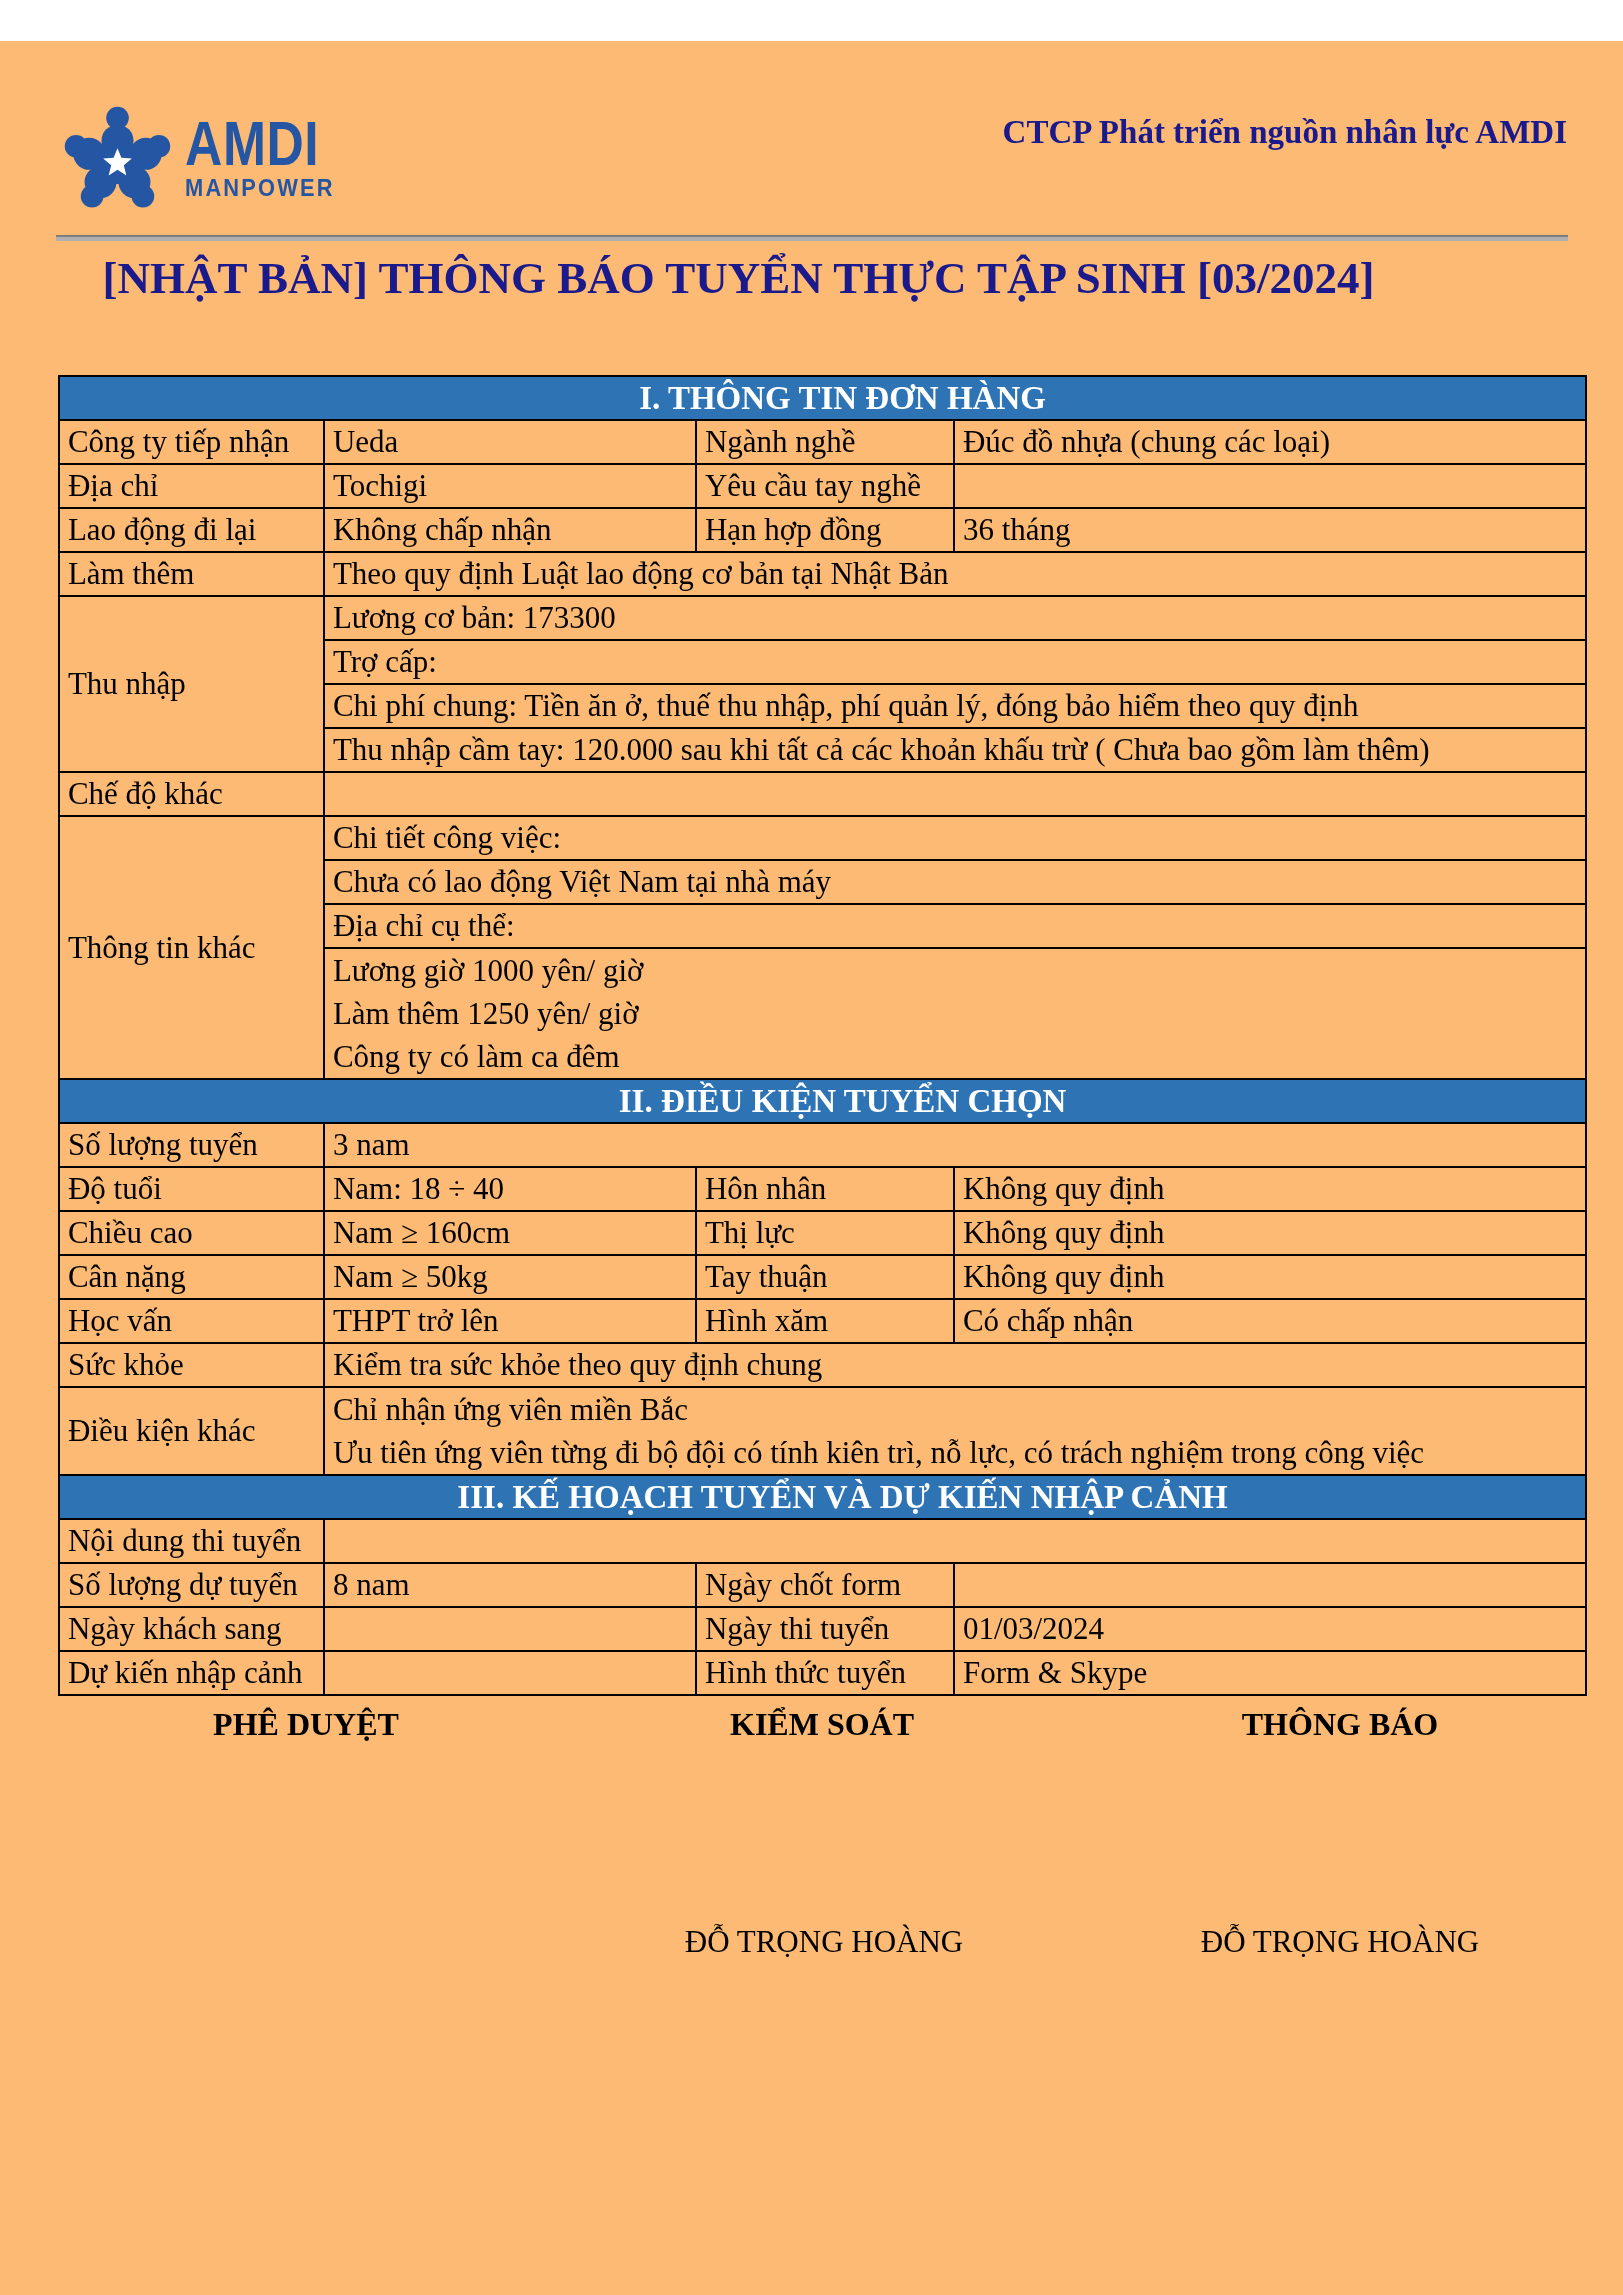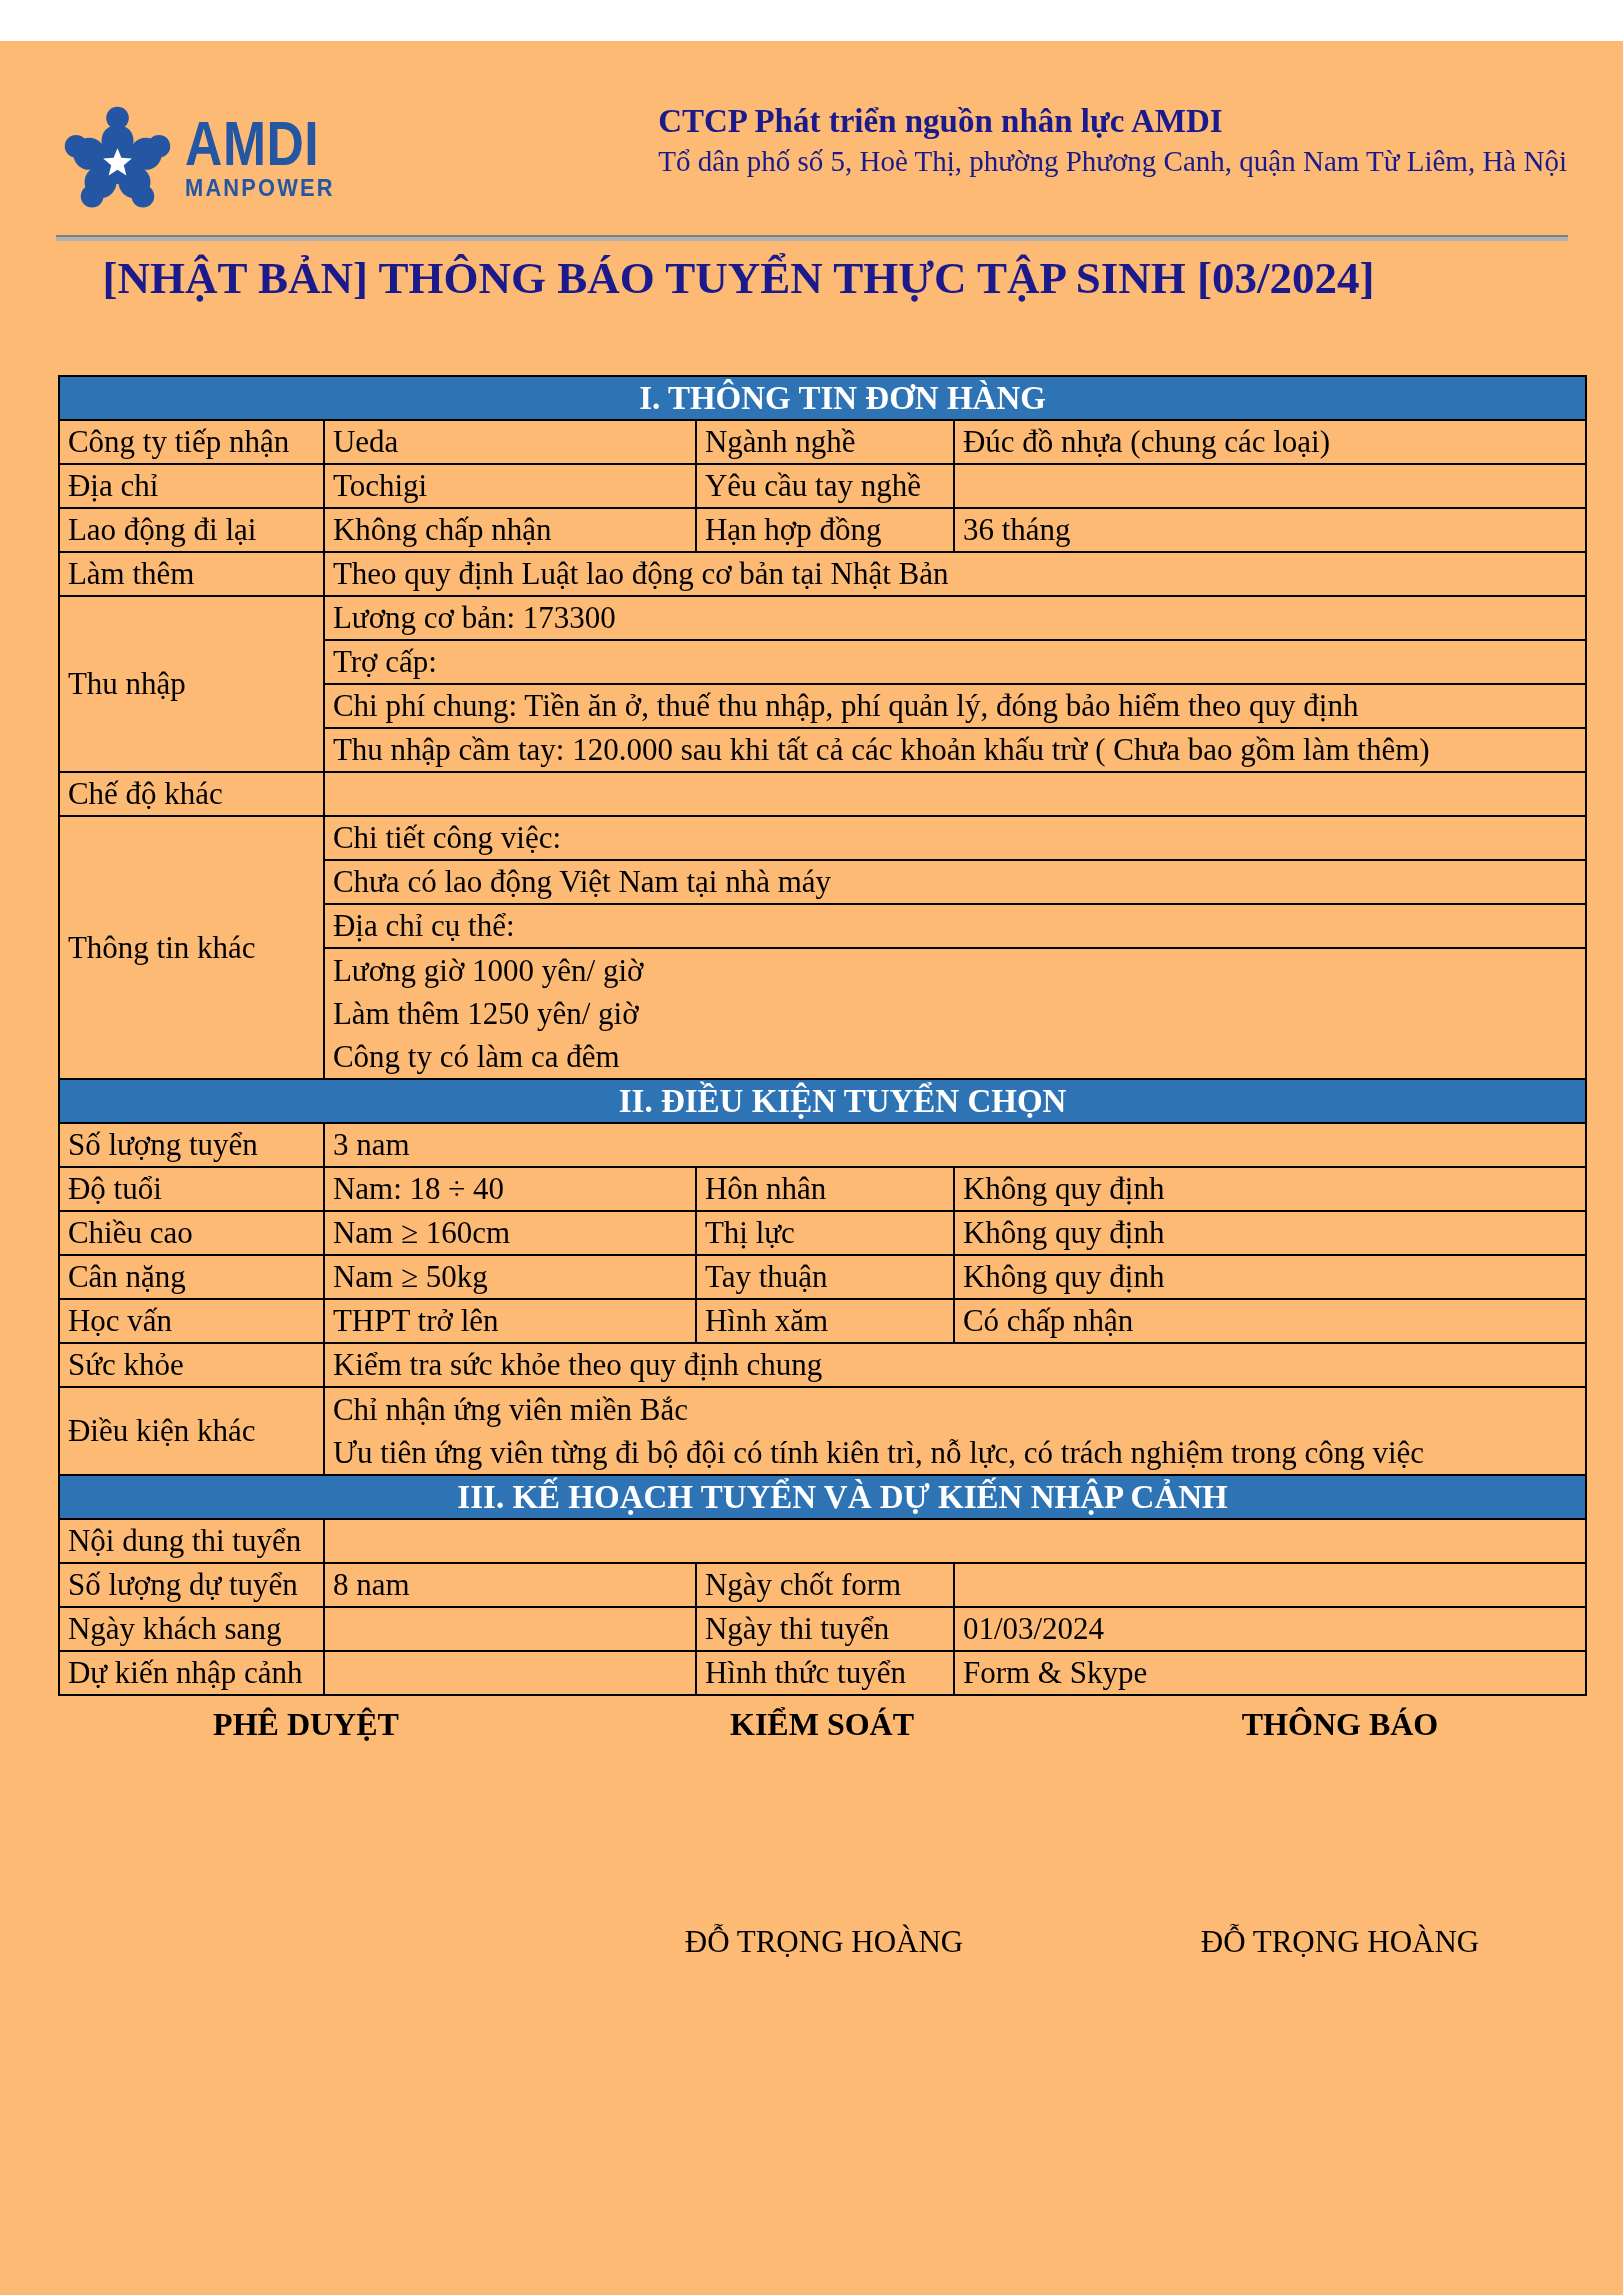--- a/index.html
+++ b/index.html
@@ -12,21 +12,21 @@
   }
   .page{position:relative;width:1623px;height:2295px;background:#fdba74;margin-top:41px;}
 
   
   .header{position:absolute;top:60px;left:58px;width:1511px;height:131px;}
   .logo{position:absolute;left:3.3px;top:3.3px;display:flex;align-items:center;}
   .logo-mark{width:113px;height:110px;}
   .logo-text{margin-left:10.5px;color:#2456a4;font-family:"Liberation Sans","DejaVu Sans",sans-serif;}
   .logo-name{font-size:63px;font-weight:bold;line-height:55px;letter-spacing:0.7px;transform:scaleX(.82);transform-origin:left center;}
   .logo-sub{font-size:23px;font-weight:bold;letter-spacing:2.3px;margin-top:3.9px;transform:scaleX(.95);transform-origin:left center;}
-  .header-right{position:absolute;right:2px;top:1px;text-align:left;color:#1a1a8c;line-height:1.18;}
+  .header-right{position:absolute;right:2px;top:12px;text-align:center;color:#1a1a8c;line-height:1.18;}
   .hr-line1{font-size:33px;font-weight:bold;}
   .hr-line2{font-size:29px;margin-top:2.6px;}
   .hr-line3{font-size:29px;font-weight:bold;margin-top:2.6px;}
 
   .rule{position:absolute;top:194px;left:56px;width:1512px;height:5.9px;
         background:#b0b0b0;border-top:2.6px solid #7e7e7e;box-sizing:border-box;}
 
   .title{position:absolute;top:211px;left:0;width:1477px;text-align:center;
          font-size:45px;font-weight:bold;color:#1a1a8c;letter-spacing:0;}
 
@@ -80,21 +80,20 @@
         </g>
         <path fill="#ffffff" d="M60,46 L64.1,56.3 L75.2,57.1 L66.7,64.2 L69.4,74.9 L60,69 L50.6,74.9 L53.3,64.2 L44.8,57.1 L55.9,56.3 Z"></path>
       </svg>
       <div class="logo-text">
         <div class="logo-name">AMDI</div>
         <div class="logo-sub">MANPOWER</div>
       </div>
     </div>
     <div class="header-right">
       <div class="hr-line1">CTCP Phát triển nguồn nhân lực AMDI</div>
-      <div class="hr-line2">Tổ dân phố số 5, Hoè Thị, phường Phương Canh, quận Nam Từ Liêm, Hà Nội</div>
     </div>
   </div>
 
   <div class="rule"></div>
 
   <div class="title">[NHẬT BẢN] THÔNG BÁO TUYỂN THỰC TẬP SINH [03/2024]</div>
 
   <table class="doc-table">
     <colgroup>
       <col style="width:265px">

